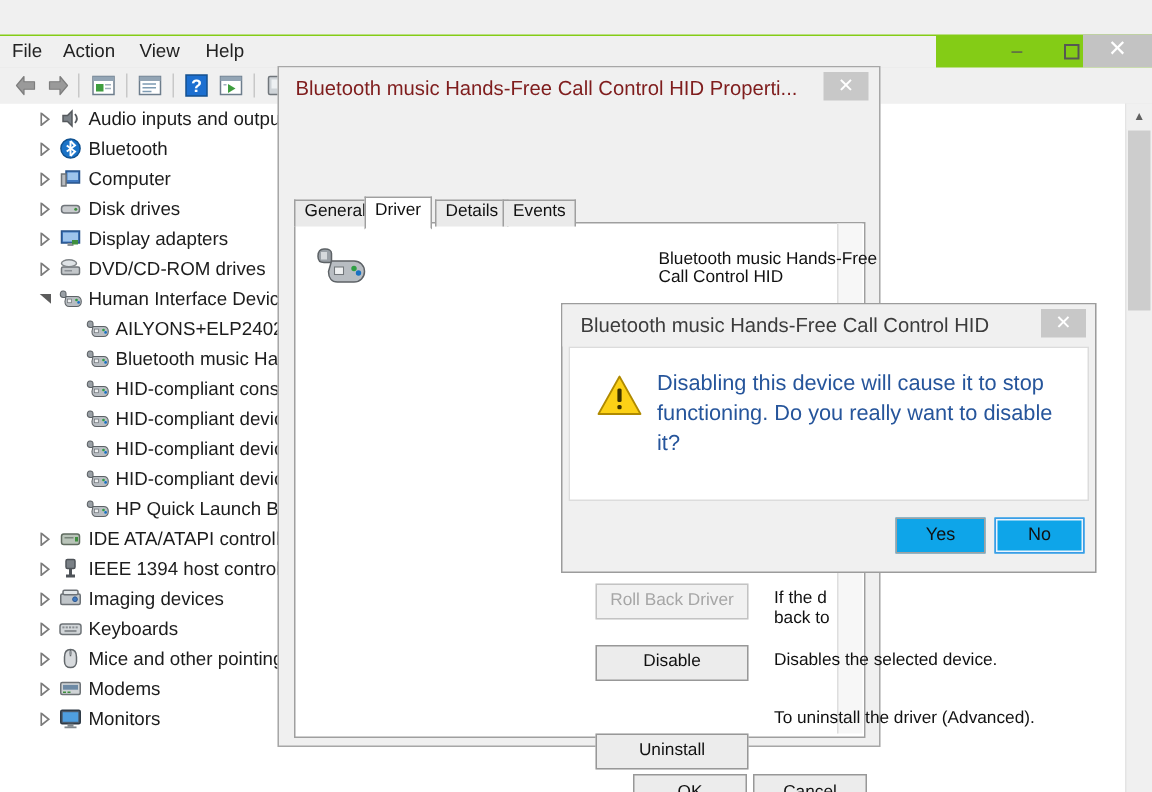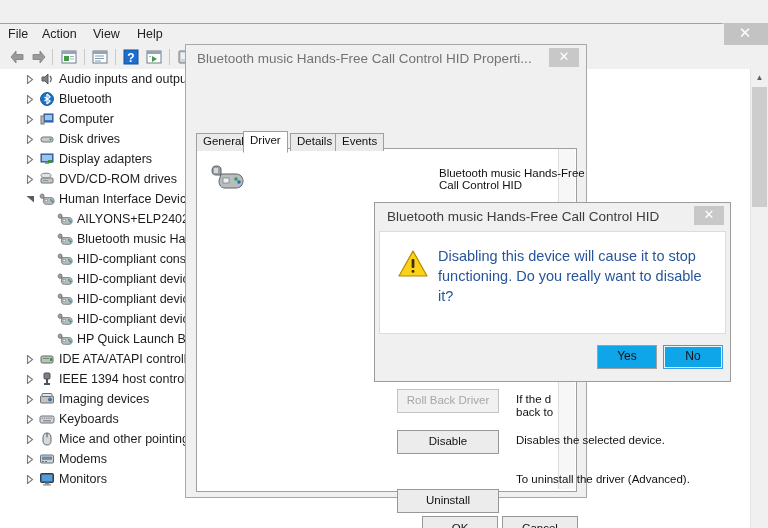--- a/index.html
+++ b/index.html
@@ -20,21 +20,21 @@
     position:absolute;left:0;top:0;width:768px;height:24px;line-height:24px;
     text-align:center;font-size:14px;color:#444;letter-spacing:.1px;
   }
   .wbtn{position:absolute;top:0;width:36px;height:22px;font-size:13px;color:#555;
         text-align:center;line-height:22px;cursor:default;}
   #btn-min{right:72px;}
   #btn-max{right:36px;}
   #btn-close{right:0;width:46px;height:22px;background:#c3c3c3;color:#fff;line-height:20px;font-size:15px;}
 
   
-  #menubar{position:absolute;left:0;top:24px;width:724px;height:21px;background:#f0f0f0;
+  #menubar{position:absolute;left:0;top:24px;width:624px;height:21px;background:#f0f0f0;
            border-bottom:1px solid #e2e2e2;}
   .menu-item{position:absolute;top:0;height:21px;line-height:21px;font-size:12.5px;color:#222;
              padding:0 9px;cursor:default;}
 
   
   #toolbar{position:absolute;left:0;top:45px;width:768px;height:24px;background:#f0f0f0;
            border-bottom:1px solid #dcdcdc;}
   .tb{position:absolute;top:3px;width:18px;height:18px;cursor:default;}
   .tbsep{position:absolute;top:4px;width:1px;height:16px;background:#c8c8c8;}
 
@@ -52,21 +52,21 @@
                border-left:1px solid #e4e4e4;}
   #ms-up{position:absolute;left:0;top:0;width:17px;height:17px;background:#f0f0f0;}
   #ms-thumb{position:absolute;left:1px;top:18px;width:15px;height:120px;background:#cdcdcd;}
   .arrow-gly{font-size:8px;color:#606060;text-align:center;line-height:17px;}
 
   
   #props{position:absolute;left:185px;top:44px;width:400px;height:452px;
          background:#f0f0f0;border:1px solid #a7a7a7;box-shadow:0 0 0 0 rgba(0,0,0,0);}
   #props-tb{position:absolute;left:0;top:0;width:400px;height:28px;background:#f0f0f0;}
   #props-title{position:absolute;left:11px;top:4px;width:340px;height:20px;line-height:20px;
-               font-size:13.5px;color:#737373;overflow:hidden;white-space:nowrap;}
+               font-size:13.5px;color:#7f1d1d;overflow:hidden;white-space:nowrap;}
   #props-close{position:absolute;right:7px;top:3px;width:30px;height:19px;background:#c8c8c8;
                color:#fff;font-size:13px;text-align:center;line-height:18px;}
   
   #tabs{position:absolute;left:10px;top:86px;height:18px;}
   .tab{position:absolute;top:2px;height:15px;line-height:15px;padding:0 6px 2px 6px;font-size:11.5px;
        color:#111;background:#eaeaea;border:1px solid #9f9f9f;border-bottom:none;cursor:default;}
   .tab.active{top:0;height:18px;line-height:17px;background:#fff;border-bottom:1px solid #fff;z-index:3;}
   #tabpage{position:absolute;left:10px;top:103px;width:379px;height:342px;background:#fff;
            border:1px solid #9f9f9f;}
   

